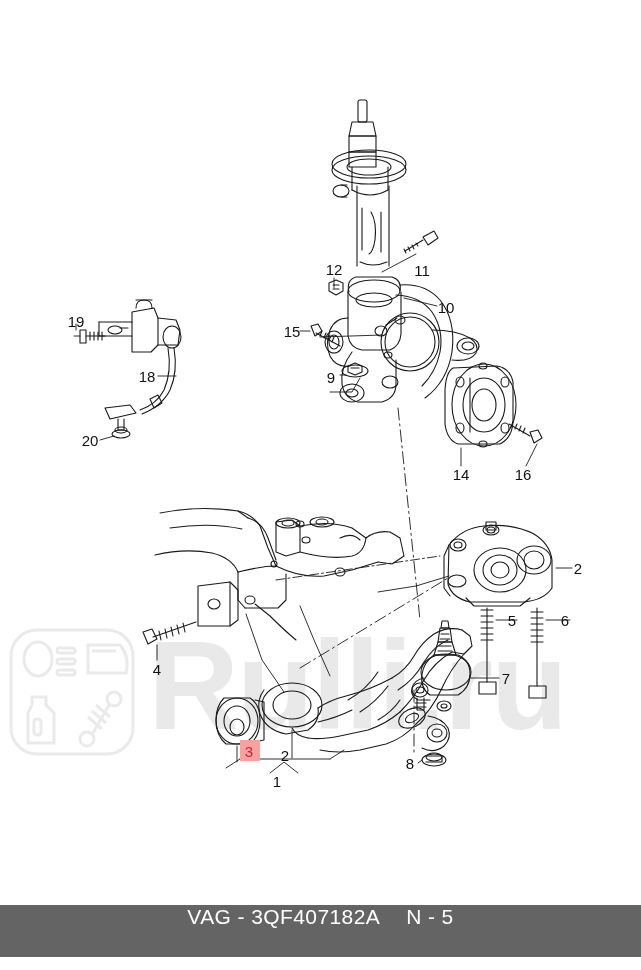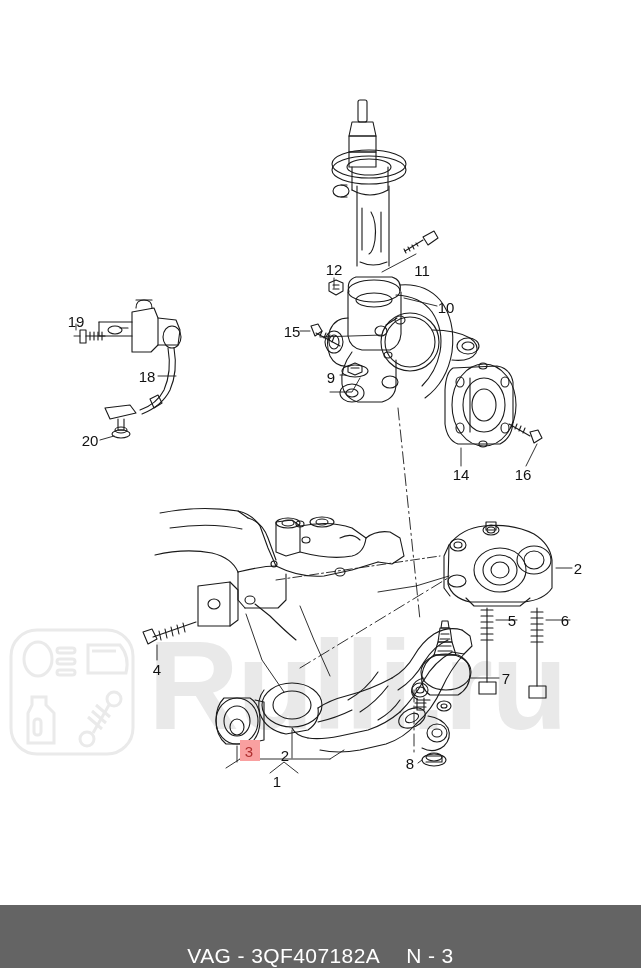--- a/index.html
+++ b/index.html
@@ -57,24 +57,24 @@
     width: 641px;
     height: 905px;
     z-index: 2;
   }
   
   #footer {
     position: absolute;
     left: 0;
     top: 905px;
     width: 641px;
-    height: 63px;
+    height: 52px;
     background: #646464;
     display: flex;
-    align-items: flex-end;
+    align-items: flex-start;
     justify-content: center;
     z-index: 3;
   }
   #footer .ftxt {
     color: #ffffff;
     font-family: "Liberation Sans", sans-serif;
     font-size: 21px;
     letter-spacing: 0.4px;
     white-space: pre;
   }
@@ -426,16 +426,16 @@
       <text x="523" y="480" text-anchor="middle">16</text>
       <text x="147" y="382" text-anchor="middle">18</text>
       <text x="76" y="327" text-anchor="middle">19</text>
       <text x="90" y="446" text-anchor="middle">20</text>
       <text x="578" y="574" text-anchor="middle">2</text>
     </g>
   </svg>
 
   <div id="footer">
     <span class="ftxt ftxt-code">VAG - 3QF407182A</span>
-    <span class="ftxt ftxt-page">N - 3</span>
+    <span class="ftxt ftxt-page">N - 5</span>
   </div>
 
 </div>
 
 </body></html>

